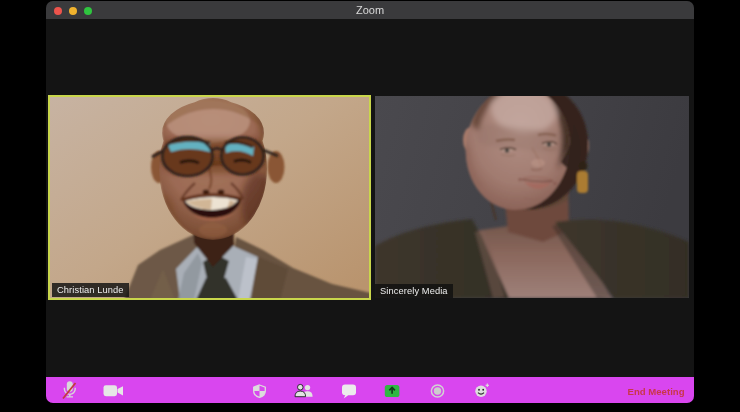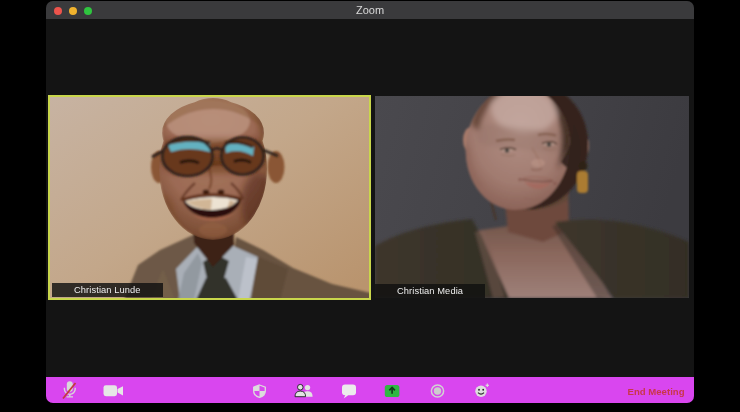--- a/index.html
+++ b/index.html
@@ -3,21 +3,21 @@
 <meta charset="utf-8">
 <style>
 html,body{margin:0;padding:0;background:#000;}
 body{width:740px;height:412px;overflow:hidden;position:relative;font-family:"Liberation Sans",sans-serif;}
 #win{position:absolute;left:46px;top:1px;width:648px;height:402px;background:#141414;border-radius:7px;overflow:hidden;}
 #titlebar{position:absolute;left:0;top:0;width:648px;height:18px;background:#3a3a3c;}
 .tl{position:absolute;top:5.5px;width:8px;height:8px;border-radius:50%;}
 #title{position:absolute;left:0;top:0;width:648px;height:18px;line-height:19px;text-align:center;color:#d9d9d9;font-size:11px;}
 #tileL{position:absolute;left:2px;top:94px;width:319px;height:201px;border:2px solid #c9d64b;background:#d3b294;}
 #tileR{position:absolute;left:329px;top:95px;width:314px;height:202px;background:#565656;}
-.nlabel{position:absolute;background:rgba(16,16,16,0.82);color:#ededed;font-size:9.3px;line-height:14px;height:14px;padding:0 22px;white-space:nowrap;letter-spacing:0.1px;}
+.nlabel{position:absolute;background:rgba(16,16,16,0.82);color:#ededed;font-size:9.3px;line-height:14px;height:14px;padding:0 5px;white-space:nowrap;letter-spacing:0.1px;}
 #toolbar{position:absolute;left:0;bottom:0;width:648px;height:26px;background:#d946ef;}
 
 </style>
 </head>
 <body>
 <div id="win">
   <div id="titlebar">
     <div class="tl" style="left:8px;background:#ed544c;"></div>
     <div class="tl" style="left:23px;background:#f0b32e;"></div>
     <div class="tl" style="left:37.5px;background:#2fc53f;"></div>
@@ -191,21 +191,21 @@
       <path d="M149,86 Q163,88 176,87 Q169,93.5 161,93 Q154,91 149,86 Z" fill="#a5695e" opacity="0.85"></path>
       <circle cx="145" cy="83.5" r="1.7" fill="#86584d" opacity="0.8"></circle>
       <circle cx="180" cy="87.5" r="1.7" fill="#86584d" opacity="0.8"></circle>
       <path d="M149,102 Q159,105 169,102.5" stroke="#8a6355" stroke-width="1.4" fill="none" opacity="0.3"></path>
 
     </g>
   </svg>
   </div>
 
   <div class="nlabel" style="left:6px;top:282px;">Christian Lunde</div>
-  <div class="nlabel" style="left:329px;top:283px;">Christian Media</div>
+  <div class="nlabel" style="left:329px;top:283px;">Sincerely Media</div>
 
   <div id="toolbar">
     <svg width="648" height="26" viewBox="0 0 648 26">
       <g fill="none" stroke="none">
         <rect x="20.8" y="4.2" width="6" height="10.5" rx="3" fill="#d8d8d8"></rect>
         <path d="M18.4,10.8 v1.2 a5.4,5.4 0 0 0 10.8,0 v-1.2" stroke="#d8d8d8" stroke-width="1.4"></path>
         <line x1="23.8" y1="17.6" x2="23.8" y2="19.6" stroke="#d8d8d8" stroke-width="1.4"></line>
         <line x1="20.6" y1="19.9" x2="27" y2="19.9" stroke="#d8d8d8" stroke-width="1.4"></line>
         <line x1="17" y1="21.5" x2="29.5" y2="6" stroke="#c33a40" stroke-width="1.8"></line>
         <rect x="57.5" y="8.2" width="13.5" height="11" rx="2.4" fill="#e6e6e6"></rect>

